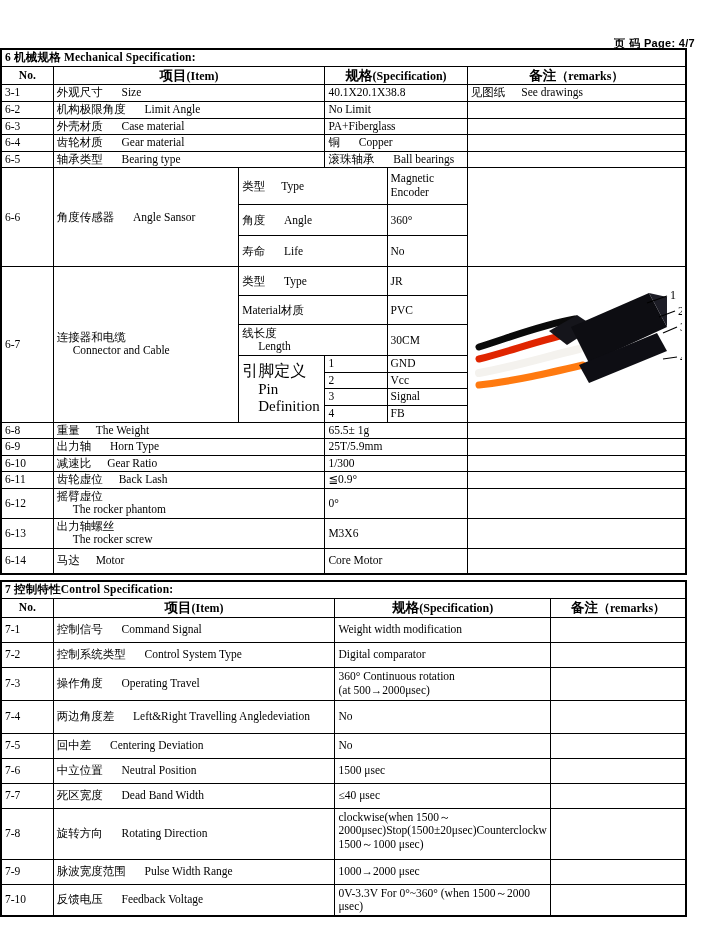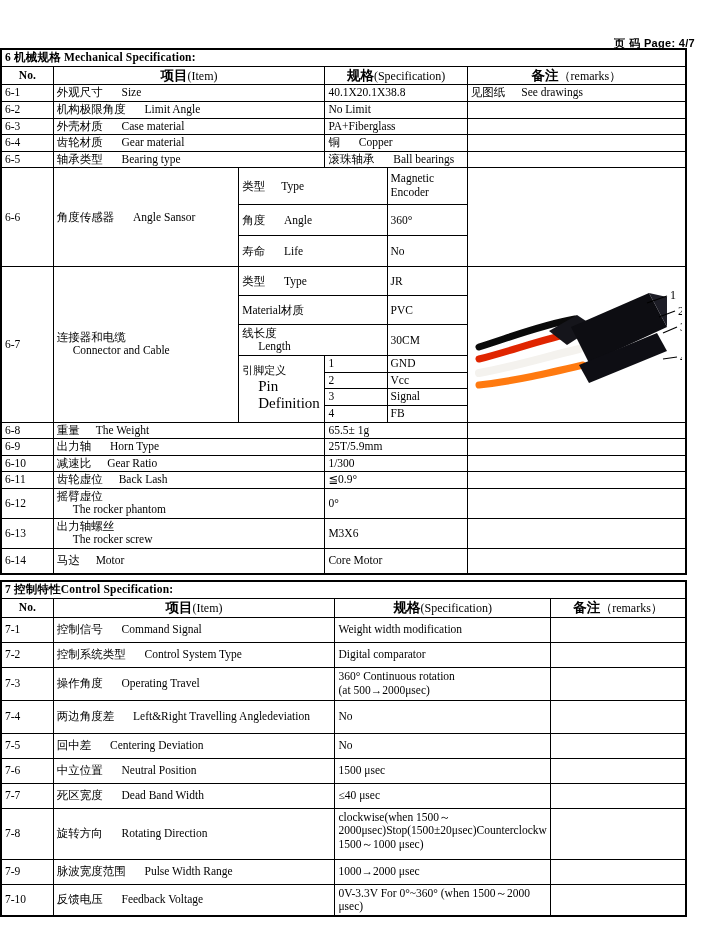--- a/index.html
+++ b/index.html
@@ -58,21 +58,21 @@
 
   
   td.colhead{
     text-align:center;
     font-size:13px;
     font-weight:bold;
     padding:3px 2px;
     border-bottom:2px solid #000;
   }
   td.colhead .cn{font-family:"DejaVu Sans",sans-serif;font-weight:bold;font-size:13.5px;}
-  td.colhead .en{font-family:"Liberation Serif","DejaVu Serif",serif;font-weight:normal;font-size:12px;}
+  td.colhead .en{font-family:"Liberation Serif","DejaVu Serif",serif;font-weight:bold;font-size:12px;}
 
   td.no{font-size:11.5px;padding-left:4px;}
   td.item .cn,td.spec .cn,td.rem .cn,td.sub .cn{font-family:"DejaVu Sans",sans-serif;}
   td.item .en,td.spec .en,td.rem .en,td.sub .en{font-family:Liberation Serif, serif;padding-left:16px;}
   td.item{padding-left:5px;}
   td.spec{padding-left:5px;}
   td.rem{padding-left:5px;}
   td.sub{padding-left:5px;font-size:11.5px;}
   td.pinno{padding-left:4px;font-size:11px;}
   td.pinval{padding-left:4px;font-size:11px;}
@@ -125,21 +125,21 @@
         </td>
         <td class="colhead" colspan="2">
           <span class="cn">规格</span><span class="en">(Specification)</span>
         </td>
         <td class="colhead">
           <span class="cn">备注</span><span class="en">（remarks）</span>
         </td>
       </tr>
 
       <tr>
-        <td class="no">6-1</td>
+        <td class="no">3-1</td>
         <td class="item" colspan="2">
           <span class="cn">外观尺寸</span>
           <span class="en">Size</span>
         </td>
         <td class="spec" colspan="2">40.1X20.1X38.8</td>
         <td class="rem">
           <span class="cn">见图纸</span><span class="en">See drawings</span>
         </td>
       </tr>
 
@@ -270,21 +270,21 @@
       </tr>
       <tr>
         <td class="sub" colspan="2" style="height:28px">
           <div class="cn">线长度</div>
           <div class="en">Length</div>
         </td>
         <td class="spec">30CM</td>
       </tr>
       <tr>
         <td class="sub" rowspan="4">
-          <div class="cn" style="font-size:11px">引脚定义</div>
+          <div class="cn" style="font-size:16px">引脚定义</div>
           <div class="en" style="font-size:15px;line-height:1.15">Pin Definition</div>
         </td>
         <td class="pinno" style="height:12px">1</td>
         <td class="pinval" colspan="2">GND</td>
       </tr>
       <tr>
         <td class="pinno" style="height:12px">2</td>
         <td class="pinval" colspan="2">Vcc</td>
       </tr>
       <tr>

